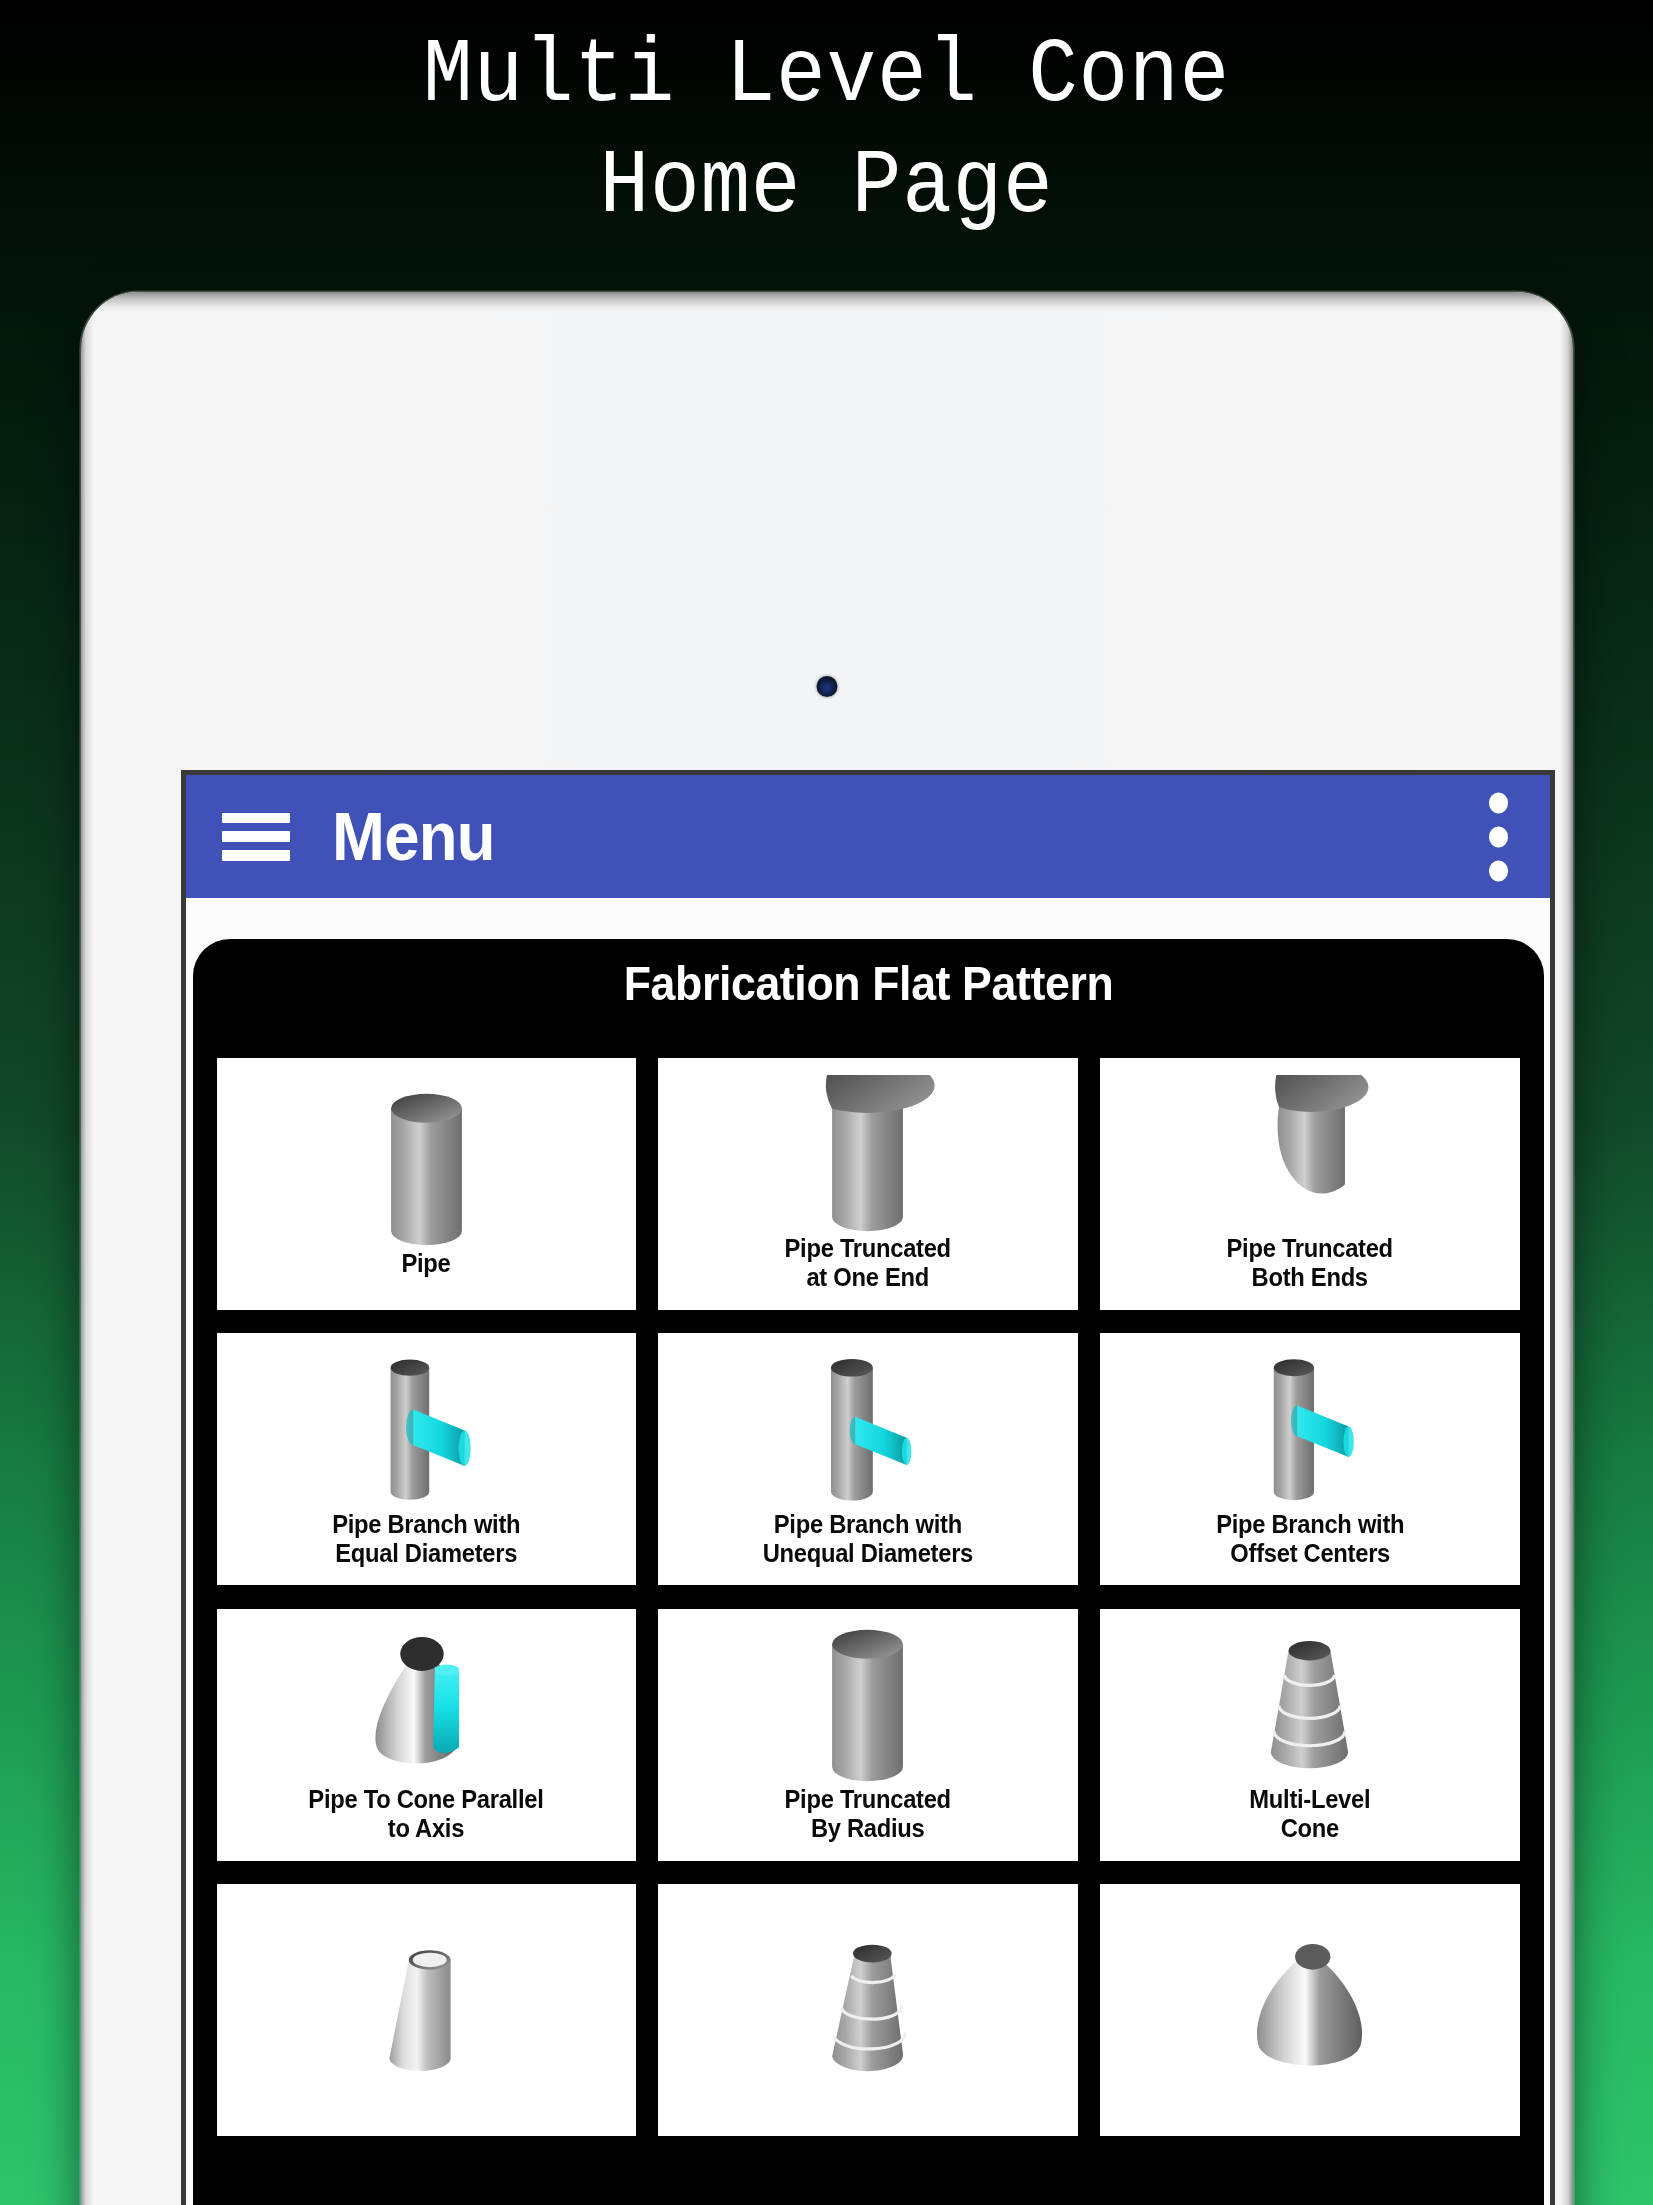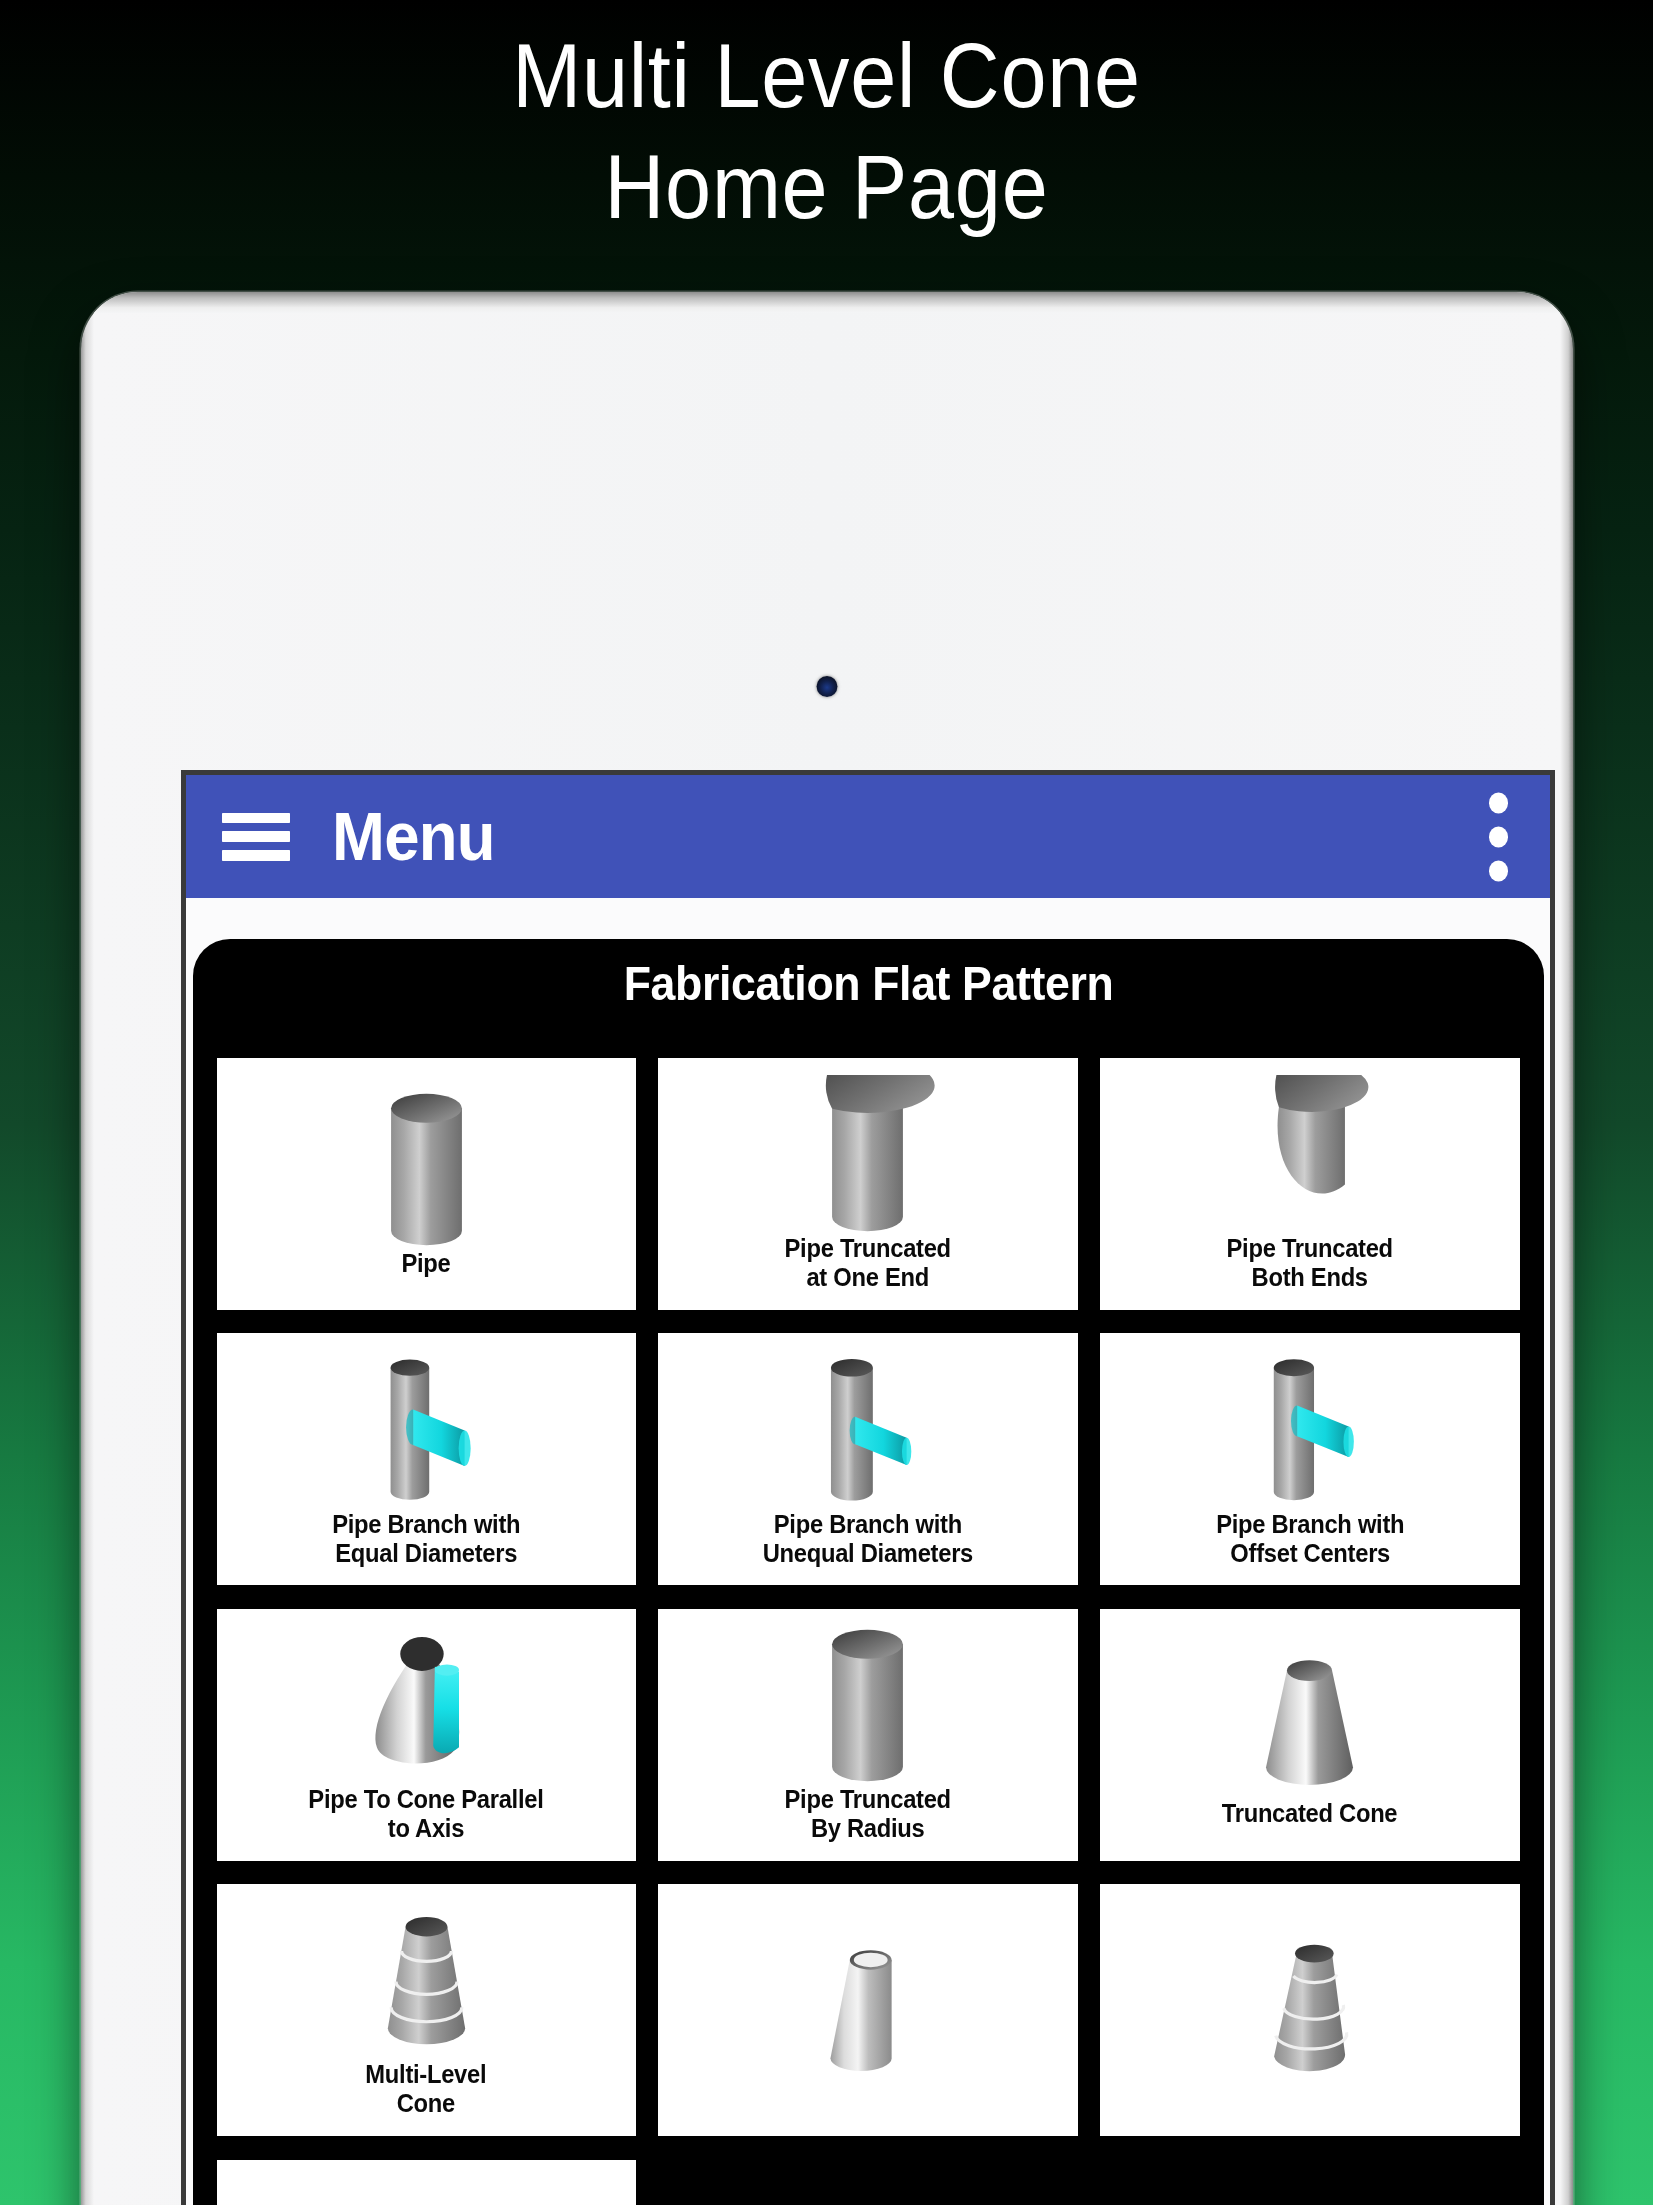--- a/index.html
+++ b/index.html
@@ -21,21 +21,21 @@
         #2ec46c 100%);
     overflow:hidden;
     position:relative;
   }
 
   
   #page-heading{
     position:absolute; left:0; top:0; width:1653px;
     text-align:center;
     padding-top:21px;
-    font-family:Liberation Sans, sans-serif;
+    font-family:Liberation Mono, monospace;
     color:#ffffff;
     z-index:5;
   }
   #page-heading .hl{
     display:block;
     font-size:90px;
     line-height:111px;
     letter-spacing:0.8px;
     font-weight:400;
     transform:scaleX(0.92);
@@ -292,29 +292,20 @@
       <path d="M56,24 L56,176 A44,18 0 0 0 144,176 L144,24 Z" fill="url(#gMetal)"></path>
       <ellipse cx="100" cy="24" rx="44" ry="18" fill="url(#gTop)"></ellipse>
     </svg>
             </div>
             <div class="tile-label">Pipe Truncated
 By Radius</div>
           </div>
           <div class="tile">
             <div class="tile-art">
               <svg width="161" height="161" viewBox="0 0 200 200">
-    <path d="M72,38 L46,158 A54,22 0 0 0 154,158 L128,38 Z" fill="url(#gCone)"></path>
-    <ellipse cx="100" cy="38" rx="28" ry="13" fill="url(#gTop)"></ellipse>
-  </svg>
-            </div>
-            <div class="tile-label">Truncated Cone</div>
-          </div>
-          <div class="tile">
-            <div class="tile-art">
-              <svg width="161" height="161" viewBox="0 0 200 200">
     <path d="M74,32 L52,158 A48,20 0 0 0 148,158 L126,32 Z" fill="url(#gMetal)"></path>
     <ellipse cx="100" cy="32" rx="26" ry="12" fill="url(#gTopDark)"></ellipse>
     <path d="M69,62 A31,13 0 0 0 131,62" fill="none" stroke="#efefef" stroke-width="4"></path>
     <path d="M62,100 A38,16 0 0 0 138,100" fill="none" stroke="#efefef" stroke-width="4"></path>
     <path d="M56,132 A44,18 0 0 0 144,132" fill="none" stroke="#efefef" stroke-width="4"></path>
   </svg>
             </div>
             <div class="tile-label">Multi-Level
 Cone</div>
           </div>

